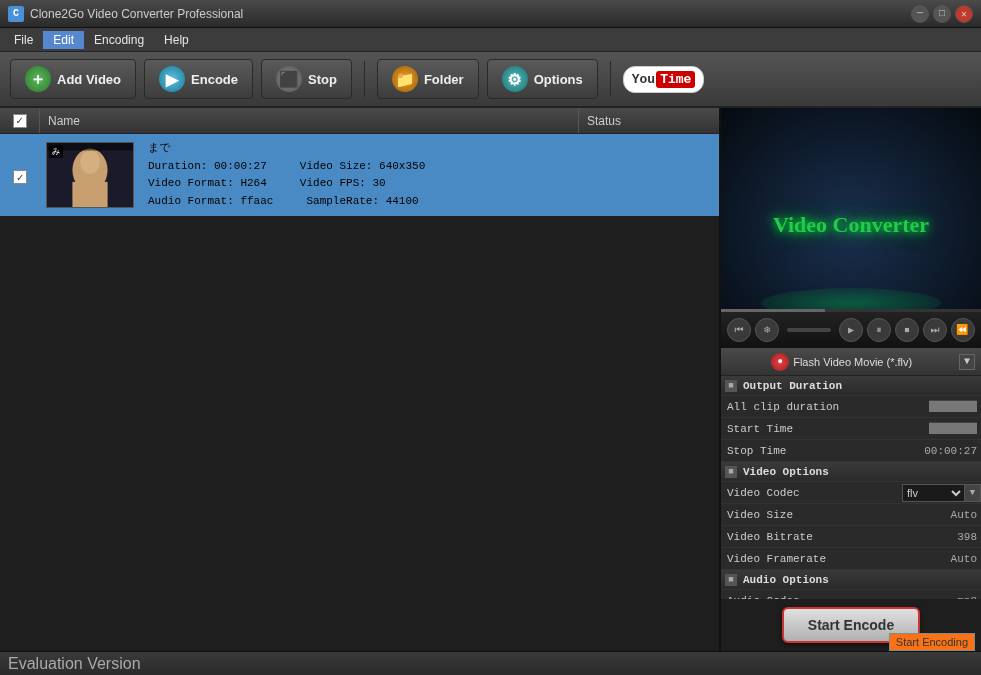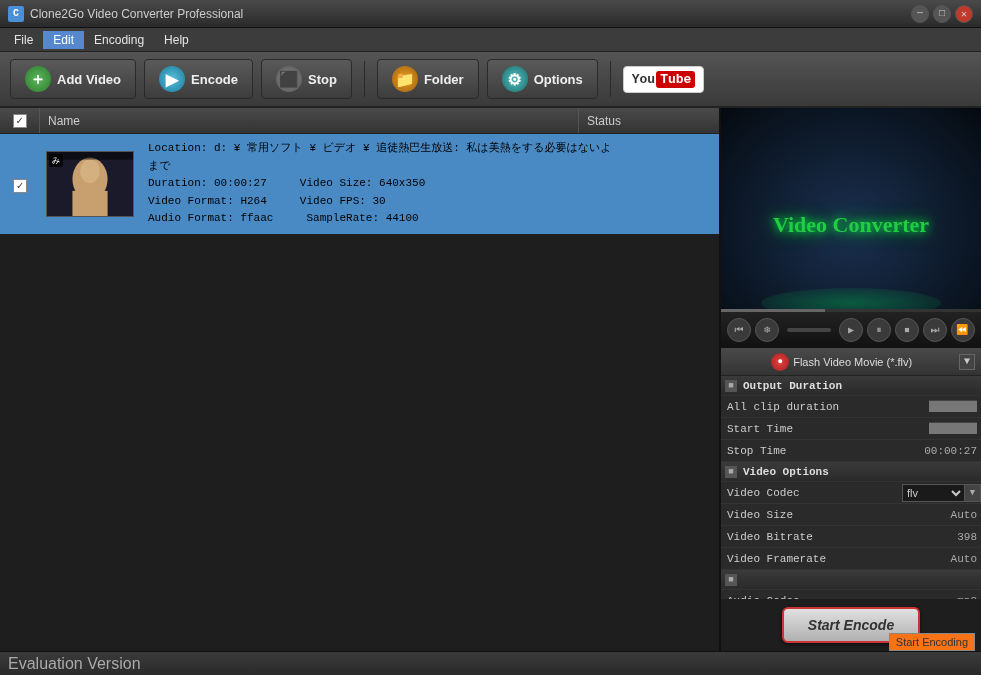--- a/index.html
+++ b/index.html
@@ -111,21 +111,21 @@
 
     .toolbar-sep {
       width: 1px; height: 36px;
       background: #2a2a2a;
       margin: 0 4px;
     }
 
     .youtube-btn {
       background: white;
       border: 1px solid #ccc;
-      border-radius: 4px;
+      border-radius: 12px;
       padding: 4px 8px;
       font-size: 13px;
       font-weight: bold;
       color: #333;
       cursor: pointer;
       display: flex; align-items: center;
     }
     .youtube-btn .you { color: #333; }
     .youtube-btn .tube {
       background: #cc0000;
@@ -402,21 +402,20 @@
       background: linear-gradient(to bottom, #e0e0e0, #b0b0b0);
       border: 2px solid #cc3333;
       border-radius: 6px;
       padding: 8px 24px;
       color: #333;
       font-family: Arial, sans-serif;
       font-size: 14px;
       font-weight: bold;
       cursor: pointer;
       box-shadow: 0 2px 4px rgba(0,0,0,0.5);
-      font-style: italic;
     }
 
     
     #status-bar {
       height: 24px;
       background: linear-gradient(to bottom, #3a3a3a, #2a2a2a);
       border-top: 1px solid #111;
       display: flex;
       align-items: center;
       padding: 0 8px;
@@ -493,21 +492,21 @@
     <span class="btn-icon orange">📁</span>
     <span>Folder</span>
   </button>
   <button class="toolbar-btn">
     <span class="btn-icon teal">⚙</span>
     <span>Options</span>
   </button>
   <div class="toolbar-sep"></div>
   <div class="youtube-btn">
     <span class="you">You</span>
-    <span class="tube">Tube</span>
+    <span class="tube">Time</span>
   </div>
 </div>
 
 <div id="main-content">
 
   <div id="file-panel">
 
     <div id="file-table-header">
       <div class="col-check">
         <div class="checkbox">✓</div>
@@ -529,21 +528,20 @@
               <ellipse cx="44" cy="28" rx="18" ry="22" fill="#c8a070"></ellipse>
               <ellipse cx="44" cy="20" rx="10" ry="12" fill="#d4b080"></ellipse>
               <rect x="26" y="40" width="36" height="26" fill="#c8a070"></rect>
               <rect x="0" y="0" width="88" height="8" fill="rgba(0,0,0,0.5)"></rect>
             </svg>
           </div>
           <div class="thumb-overlay">み</div>
         </div>
       </div>
       <div class="file-row-info">
-        <div class="location">Location: d: ¥ 常用ソフト ¥ ビデオ ¥ 追徒熱巴生放送: 私は美熱をする必要はないよ</div>
         <div>まで</div>
         <div>
           <span>Duration: 00:00:27</span>
           &nbsp;&nbsp;&nbsp;
           <span>Video Size: 640x350</span>
         </div>
         <div>
           <span>Video Format: H264</span>
           &nbsp;&nbsp;&nbsp;
           <span>Video FPS: 30</span>
@@ -630,20 +628,21 @@
           <span class="s-label">Video Bitrate</span>
           <span class="s-value">398</span>
         </div>
         <div class="settings-row">
           <span class="s-label">Video Framerate</span>
           <span class="s-value">Auto</span>
         </div>
 
         <div class="settings-row section-header">
           <div class="s-icon">■</div>
+          <span class="s-label">Audio Options</span>
         </div>
         <div class="settings-row">
           <span class="s-label">Audio Codec</span>
           <span class="s-value">mp3</span>
         </div>
 
       </div>
 
       <div id="encode-btn-area">
         <button id="start-encode-btn">Start Encode</button>

